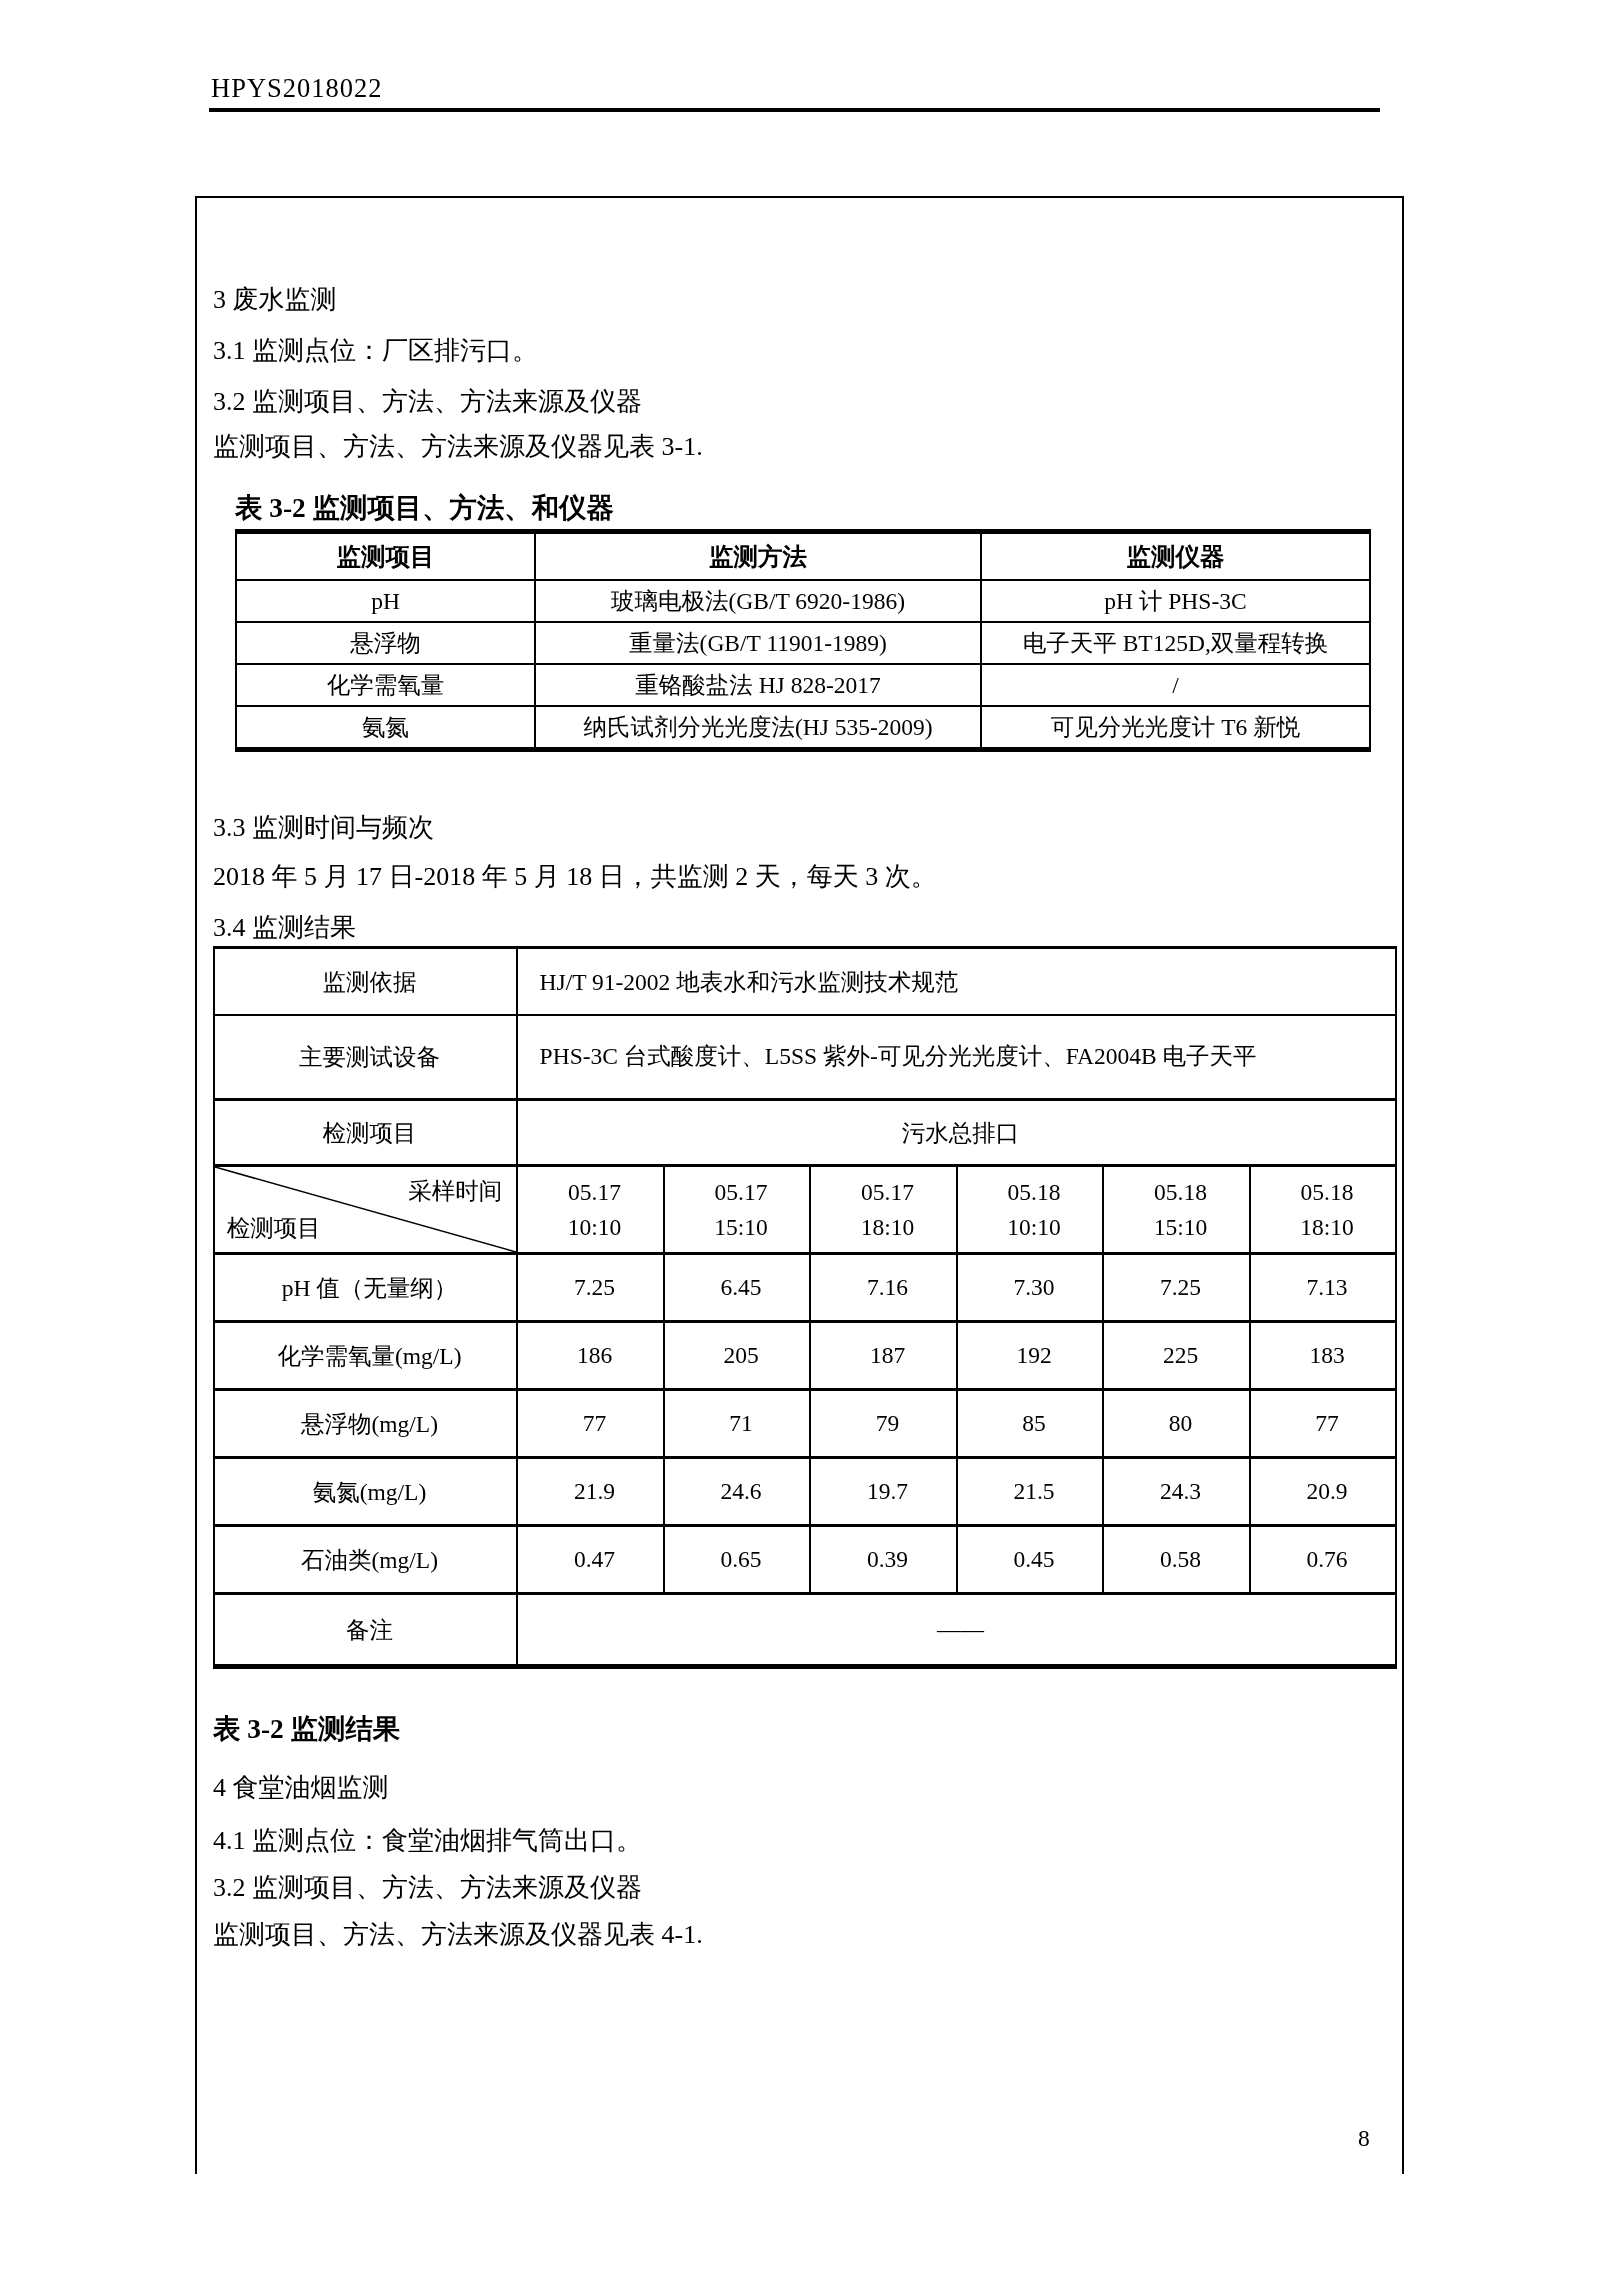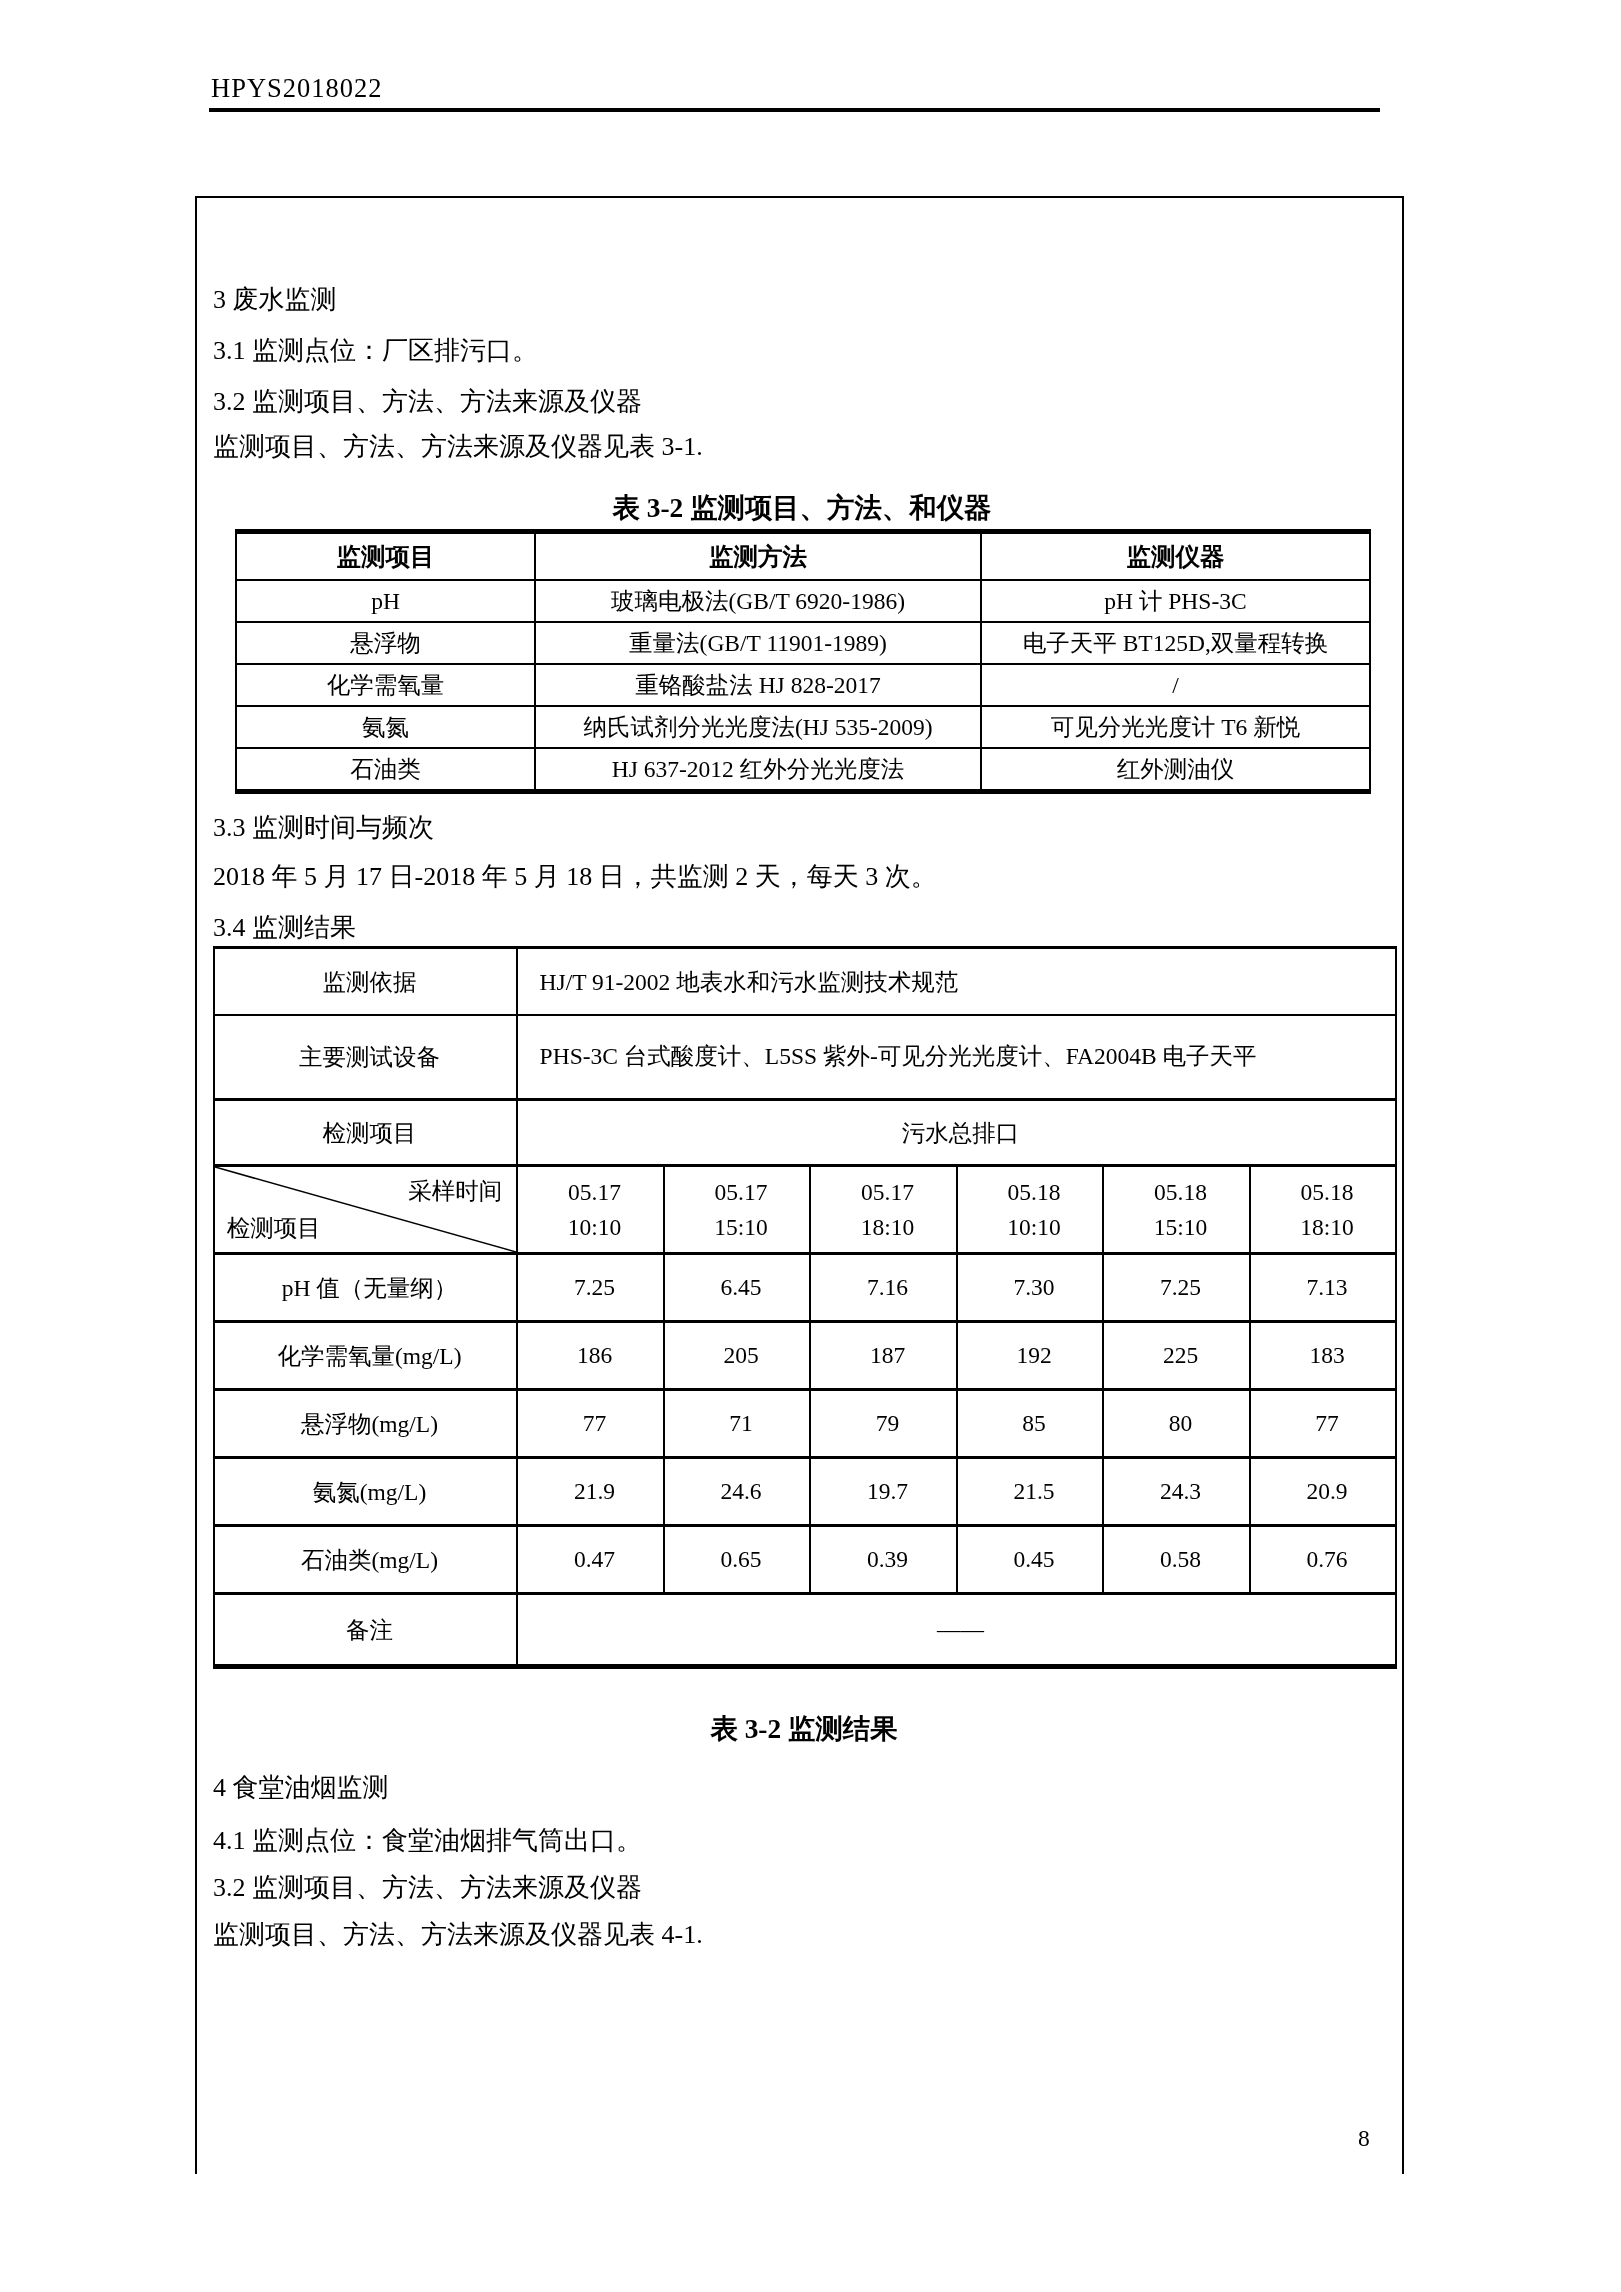--- a/index.html
+++ b/index.html
@@ -21,21 +21,21 @@
     position:absolute; left:195px; top:196px;
     width:1209px; height:2097px;
     border:2.9px solid #000; border-bottom:none;
     box-sizing:border-box;
   }
   .para {
     position:absolute; left:213px;
     font-size:26px; white-space:nowrap; line-height:1.2;
   }
   .tbl-caption {
-    position:absolute; text-align:center;
+    position:absolute; 
     font-size:27.4px; font-weight:bold; white-space:nowrap;
   }
   table { border-collapse:collapse; table-layout:fixed; }
   td, th { vertical-align:middle; padding:0; overflow:hidden; }
 
   
   .t1 {
     position:absolute; left:235px; top:529px; width:1134px;
     font-size:23.5px; text-align:center;
     border:2.9px solid #000; border-top:5.9px solid #000; border-bottom:5.9px solid #000;
@@ -108,25 +108,20 @@
       <tr>
         <td>化学需氧量</td>
         <td>重铬酸盐法 HJ 828-2017</td>
         <td>/</td>
       </tr>
       <tr>
         <td>氨氮</td>
         <td>纳氏试剂分光光度法(HJ 535-2009)</td>
         <td>可见分光光度计 T6 新悦</td>
       </tr>
-      <tr>
-        <td>石油类</td>
-        <td>HJ 637-2012 红外分光光度法</td>
-        <td>红外测油仪</td>
-      </tr>
     </tbody>
   </table>
 
   <div class="para" style="top:812px">3.3 监测时间与频次</div>
   <div class="para" style="top:861px">2018 年 5 月 17 日-2018 年 5 月 18 日，共监测 2 天，每天 3 次。</div>
   <div class="para" style="top:912px">3.4 监测结果</div>
 
   <table class="t2">
     <colgroup>
       <col style="width:303px">

